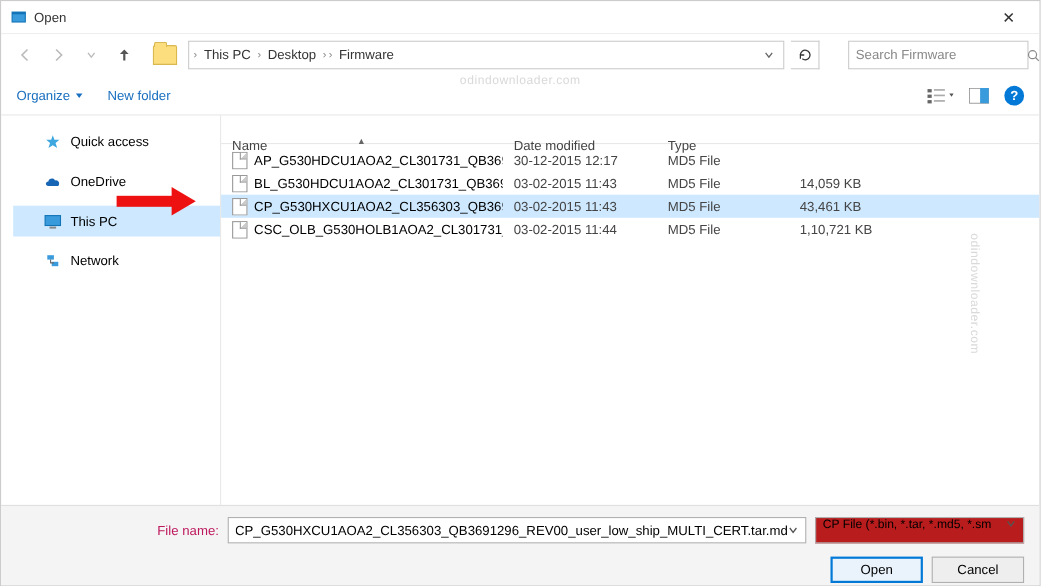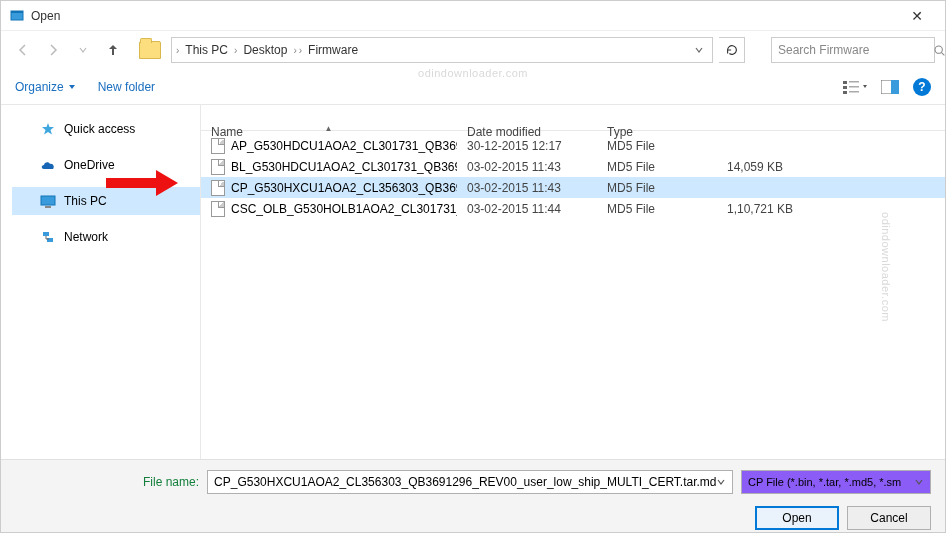--- a/index.html
+++ b/index.html
@@ -61,24 +61,24 @@
 
 .arrow-overlay { position:absolute; left:105px; top:171px; width:75px; height:22px; z-index:10; pointer-events:none; }
 .arrow-line { position:absolute; left:0; top:6px; width:54px; height:10px; background:#e11; }
 .arrow-head { position:absolute; left:50px; top:-2px; width:0; height:0; border-left:22px solid #e11; border-top:13px solid transparent; border-bottom:13px solid transparent; }
 
 .watermark-top { position:absolute; left:50%; top:66px; transform:translateX(-50%); font-size:11px; color:#d9d9d9; letter-spacing:0.5px; pointer-events:none; }
 .watermark-side { position:absolute; right:4px; top:50%; transform:translateY(-50%) rotate(90deg); transform-origin:center; font-size:11px; color:#d9d9d9; letter-spacing:0.5px; pointer-events:none; }
 
 .footer { border-top: 1px solid #e0e0e0; background:#f4f4f4; padding: 10px 14px 12px; }
 .fn-row { display:flex; align-items:center; gap:8px; margin-left: 128px; }
-.fn-label { font-size:12px; color:#15803d; }
+.fn-label { font-size:12px; color:#be185d; }
 .fn-input { flex:1; height:24px; border:1px solid #b0b0b0; background:#fff; padding:0 6px; font-size:12px; display:flex; align-items:center; justify-content:space-between; }
 .fn-input input { border:none; outline:none; flex:1; font-size:12px; }
-.fn-type { width:190px; height:24px; border:1px solid #b0b0b0; background:#8b5cf6; font-size:11px; display:flex; align-items:center; padding:0 6px; justify-content:space-between; }
+.fn-type { width:190px; height:24px; border:1px solid #b0b0b0; background:#b91c1c; font-size:11px; display:flex; padding:0 6px; justify-content:space-between; }
 .btn-row { display:flex; justify-content:flex-end; gap:8px; margin-top:12px; }
 .btn { width:84px; height:24px; border:1px solid #b0b0b0; background:#eee; font-size:12px; display:flex; align-items:center; justify-content:center; }
 .btn.primary { border:2px solid #0279d7; background:#eaf3fc; width:84px; height:24px; }
 
 svg { display:block; }
 </style>
 </head>
 <body>
 
 <div class="titlebar">
@@ -247,20 +247,21 @@
         <div class="c type">MD5 File</div>
         <div class="c size">14,059 KB</div>
       </div>
       <div class="row selected">
         <div class="c name">
             <span class="file-ico"></span>
             <span>CP_G530HXCU1AOA2_CL356303_QB3691...</span>
           </div>
         <div class="c date">03-02-2015 11:43</div>
         <div class="c type">MD5 File</div>
+        <div class="c size">43,461 KB</div>
       </div>
       <div class="row">
         <div class="c name">
             <span class="file-ico"></span>
             <span>CSC_OLB_G530HOLB1AOA2_CL301731_Q...</span>
           </div>
         <div class="c date">03-02-2015 11:44</div>
         <div class="c type">MD5 File</div>
         <div class="c size">1,10,721 KB</div>
       </div>

